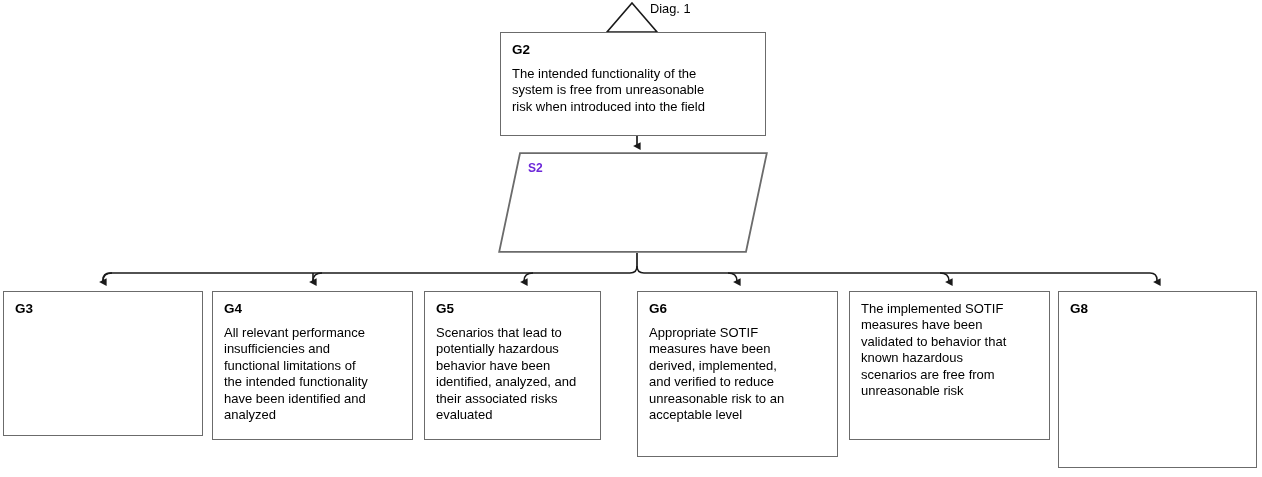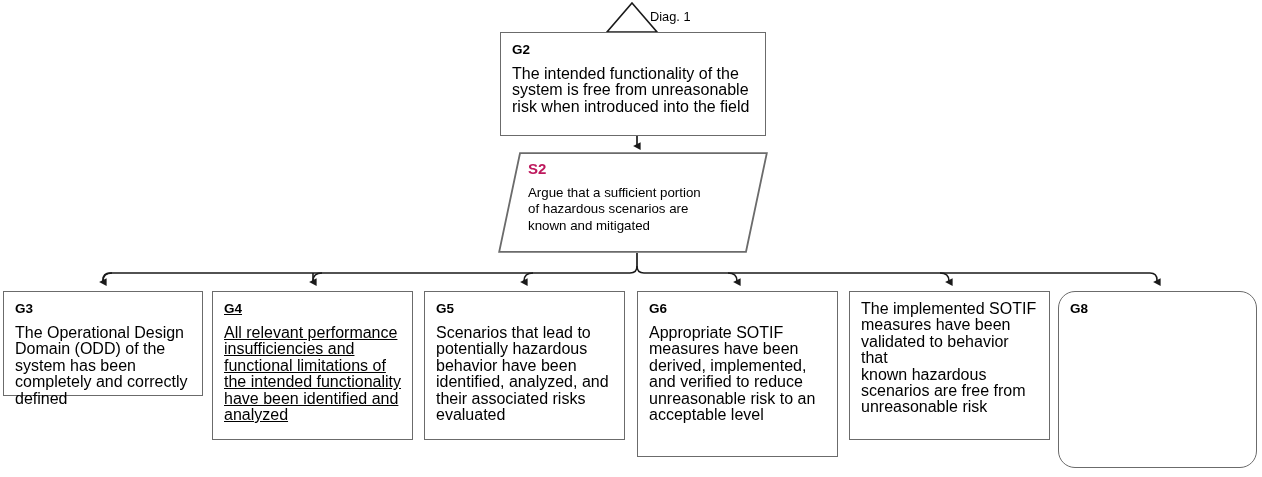--- a/index.html
+++ b/index.html
@@ -31,21 +31,21 @@
     padding: 9px 11px 0 11px;
   }
   .node .nid {
     font-size: 13.5px;
     font-weight: bold;
     color: #000000;
     line-height: 15px;
     margin-bottom: 9px;
   }
   .node .ntext {
-    font-size: 16px;
+    font-size: 13px;
     color: #000000;
     line-height: 16.4px;
     white-space: pre-line;
   }
   
   .strategy {
     position: absolute;
     box-sizing: border-box;
   }
   .strategy .shape {
@@ -53,25 +53,24 @@
     left: 0;
     top: 0;
     width: 100%;
     height: 100%;
   }
   .strategy .body {
     position: relative;
     padding: 9px 14px 8px 30px;
   }
   .strategy .nid {
-    font-size: 15px;
+    font-size: 12px;
     font-weight: bold;
-    color: #be185d;
+    color: #6d28d9;
     line-height: 15px;
-    margin-bottom: 9px;
   }
   .strategy .ntext {
     font-size: 13.3px;
     color: #000000;
     line-height: 16.4px;
     white-space: pre-line;
   }
   .module-marker {
     position: absolute;
     pointer-events: none;
@@ -112,61 +111,53 @@
     <path d="M728,273 Q737,273 737,281 L737,282" stroke="#1a1a1a" stroke-width="1.6" fill="none" marker-end="url(#arrowhead)"></path>
 
     <path d="M940,273 Q949,273 949,281 L949,282" stroke="#1a1a1a" stroke-width="1.6" fill="none" marker-end="url(#arrowhead)"></path>
 
     <path d="M112,273 Q103,273 103,281" stroke="#1a1a1a" stroke-width="1.6" fill="none"></path>
   </svg>
 
   <svg class="module-marker" style="left:605px; top:1px;" width="56" height="34" viewBox="0 0 56 34">
     <path d="M27,2 L52,31 L2,31 Z" fill="#ffffff" stroke="#1a1a1a" stroke-width="1.6"></path>
   </svg>
-  <div class="module-label" style="left:650px; top:10px;">Diag. 1</div>
+  <div class="module-label" style="left:650px; top:2px;">Diag. 1</div>
 
   <div class="node" style="left:500px; top:32px; width:266px; height:104px;">
     <div class="nid">G2</div>
     <div class="ntext">The intended functionality of the
 system is free from unreasonable
 risk when introduced into the field</div>
   </div>
 
   <div class="strategy" style="left:498px; top:152px; width:270px; height:101px;">
     <svg class="shape" viewBox="0 0 270 101" preserveAspectRatio="none">
       <path d="M22,1.2 L268.8,1.2 L248,99.8 L1.2,99.8 Z" fill="#ffffff" stroke="#6b6b6b" stroke-width="1.8" vector-effect="non-scaling-stroke"></path>
     </svg>
     <div class="body">
       <div class="nid">S2</div>
-      <div class="ntext">Argue that a sufficient portion
-of hazardous scenarios are
-known and mitigated</div>
     </div>
   </div>
 
-  <div class="node" style="left:3px; top:291px; width:200px; height:105px;">
+  <div class="node" style="left:3px; top:291px; width:200px; height:145px;">
     <div class="nid">G3</div>
-    <div class="ntext">The Operational Design
-Domain (ODD) of the
-system has been
-completely and correctly
-defined</div>
   </div>
 
-  <div class="node" style="left:212px; top:291px; width:201px; height:149px;text-decoration:underline;">
+  <div class="node" style="left:212px; top:291px; width:201px; height:149px;">
     <div class="nid">G4</div>
     <div class="ntext">All relevant performance
 insufficiencies and
 functional limitations of
 the intended functionality
 have been identified and
 analyzed</div>
   </div>
 
-  <div class="node" style="left:424px; top:291px; width:201px; height:149px;">
+  <div class="node" style="left:424px; top:291px; width:177px; height:149px;">
     <div class="nid">G5</div>
     <div class="ntext">Scenarios that lead to
 potentially hazardous
 behavior have been
 identified, analyzed, and
 their associated risks
 evaluated</div>
   </div>
 
   <div class="node" style="left:637px; top:291px; width:201px; height:166px;">
@@ -181,17 +172,17 @@
 
   <div class="node" style="left:849px; top:291px; width:201px; height:149px;">
     <div class="ntext">The implemented SOTIF
 measures have been
 validated to behavior that
 known hazardous
 scenarios are free from
 unreasonable risk</div>
   </div>
 
-  <div class="node" style="left:1058px; top:291px; width:199px; height:177px;border-radius:17px;">
+  <div class="node" style="left:1058px; top:291px; width:199px; height:177px;">
     <div class="nid">G8</div>
   </div>
 
 </div>
 
 </body></html>

